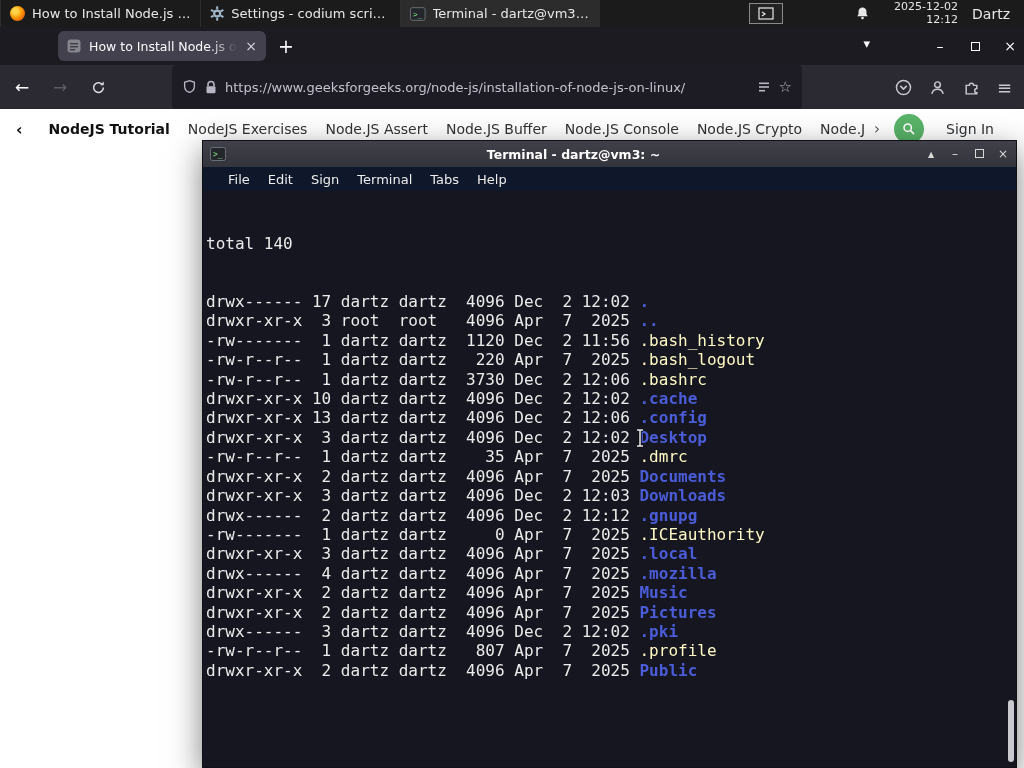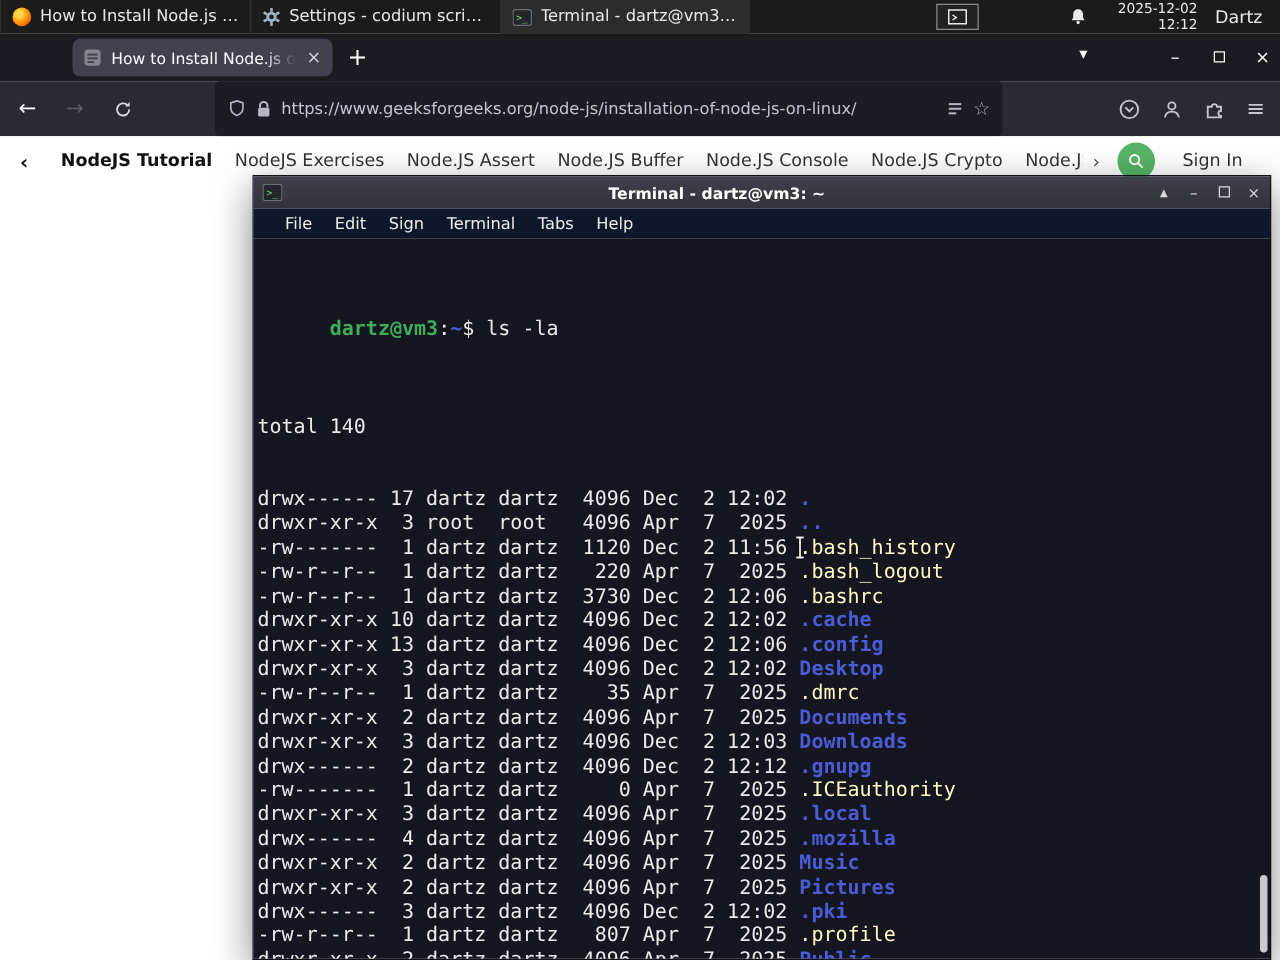--- a/index.html
+++ b/index.html
@@ -247,23 +247,20 @@
   </div>
   <div class="t-menubar">
       <span class="t-menu-item">File</span>
       <span class="t-menu-item">Edit</span>
       <span class="t-menu-item">Sign</span>
       <span class="t-menu-item">Terminal</span>
       <span class="t-menu-item">Tabs</span>
       <span class="t-menu-item">Help</span>
     </div>
   <div class="t-screen">
-    <div class="tline">
-      <span class="p-user">dartz@vm3</span><span>:</span><span class="p-path">~</span><span>$ </span><span>ls -la</span>
-    </div>
     <div class="tline">total 140</div>
     <div><div class="tline"><span>drwx------ 17 dartz dartz  4096 Dec  2 12:02 </span><span class="f-dir">.</span></div><div class="tline"><span>drwxr-xr-x  3 root  root   4096 Apr  7  2025 </span><span class="f-dir">..</span></div><div class="tline"><span>-rw-------  1 dartz dartz  1120 Dec  2 11:56 </span><span class="f-plain">.bash_history</span></div><div class="tline"><span>-rw-r--r--  1 dartz dartz   220 Apr  7  2025 </span><span class="f-plain">.bash_logout</span></div><div class="tline"><span>-rw-r--r--  1 dartz dartz  3730 Dec  2 12:06 </span><span class="f-plain">.bashrc</span></div><div class="tline"><span>drwxr-xr-x 10 dartz dartz  4096 Dec  2 12:02 </span><span class="f-dir">.cache</span></div><div class="tline"><span>drwxr-xr-x 13 dartz dartz  4096 Dec  2 12:06 </span><span class="f-dir">.config</span></div><div class="tline"><span>drwxr-xr-x  3 dartz dartz  4096 Dec  2 12:02 </span><span class="f-dir">Desktop</span></div><div class="tline"><span>-rw-r--r--  1 dartz dartz    35 Apr  7  2025 </span><span class="f-plain">.dmrc</span></div><div class="tline"><span>drwxr-xr-x  2 dartz dartz  4096 Apr  7  2025 </span><span class="f-dir">Documents</span></div><div class="tline"><span>drwxr-xr-x  3 dartz dartz  4096 Dec  2 12:03 </span><span class="f-dir">Downloads</span></div><div class="tline"><span>drwx------  2 dartz dartz  4096 Dec  2 12:12 </span><span class="f-dir">.gnupg</span></div><div class="tline"><span>-rw-------  1 dartz dartz     0 Apr  7  2025 </span><span class="f-plain">.ICEauthority</span></div><div class="tline"><span>drwxr-xr-x  3 dartz dartz  4096 Apr  7  2025 </span><span class="f-dir">.local</span></div><div class="tline"><span>drwx------  4 dartz dartz  4096 Apr  7  2025 </span><span class="f-dir">.mozilla</span></div><div class="tline"><span>drwxr-xr-x  2 dartz dartz  4096 Apr  7  2025 </span><span class="f-dir">Music</span></div><div class="tline"><span>drwxr-xr-x  2 dartz dartz  4096 Apr  7  2025 </span><span class="f-dir">Pictures</span></div><div class="tline"><span>drwx------  3 dartz dartz  4096 Dec  2 12:02 </span><span class="f-dir">.pki</span></div><div class="tline"><span>-rw-r--r--  1 dartz dartz   807 Apr  7  2025 </span><span class="f-plain">.profile</span></div><div class="tline"><span>drwxr-xr-x  2 dartz dartz  4096 Apr  7  2025 </span><span class="f-dir">Public</span></div></div>
     <div class="t-scroll"></div>
   </div>
 </div>
 
 <svg class="ibeam" width="12" height="20" viewBox="0 0 12 20">
   <g stroke="#10101a" stroke-width="3.4" fill="none">
     <path d="M3 2 h6 M3 18 h6 M6 2 v16"></path>
   </g>

